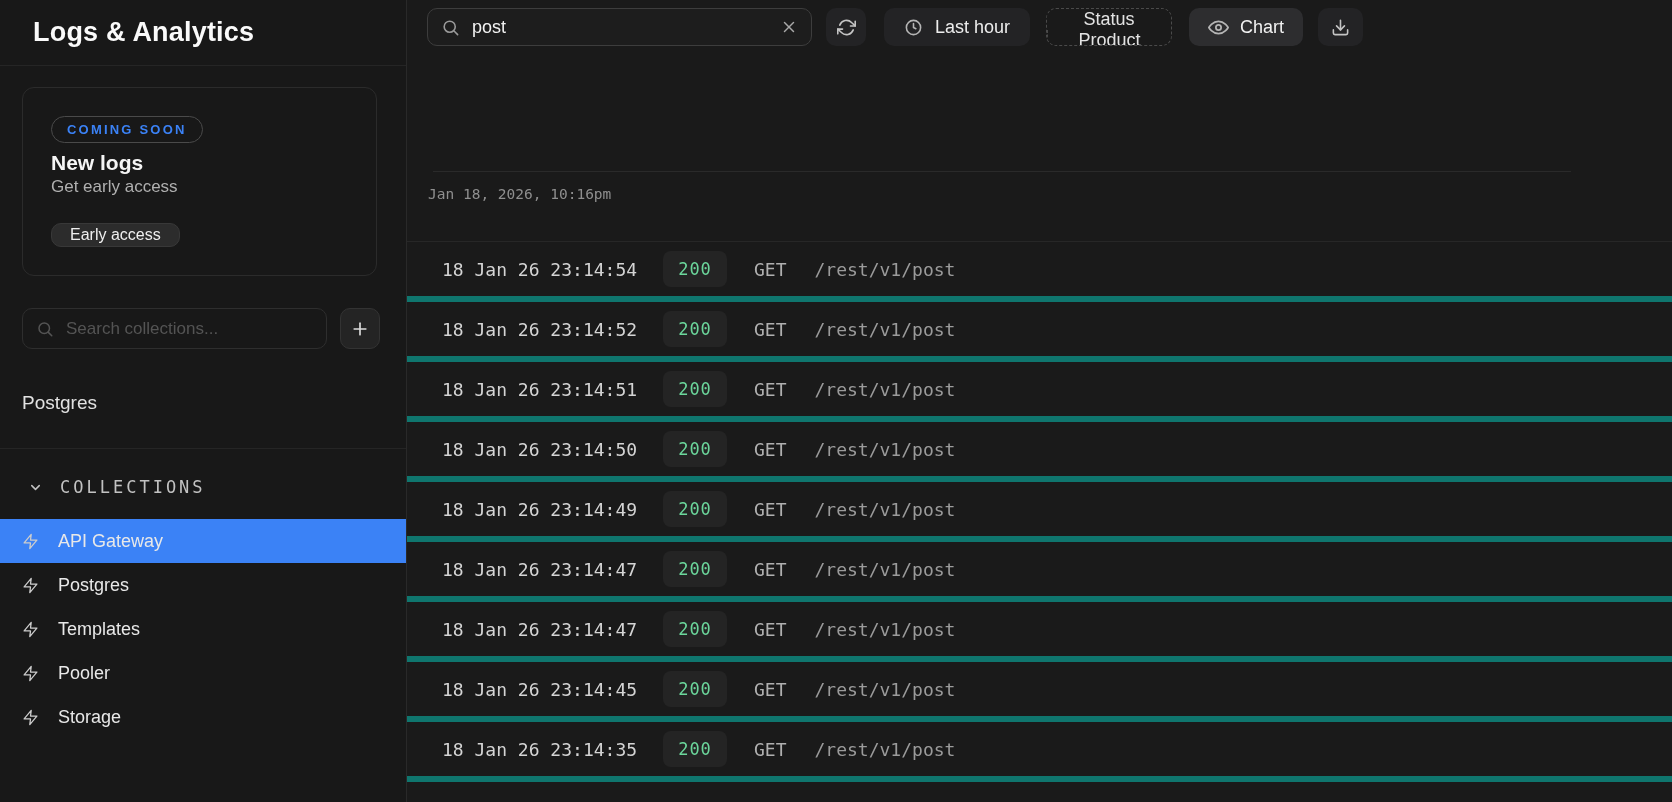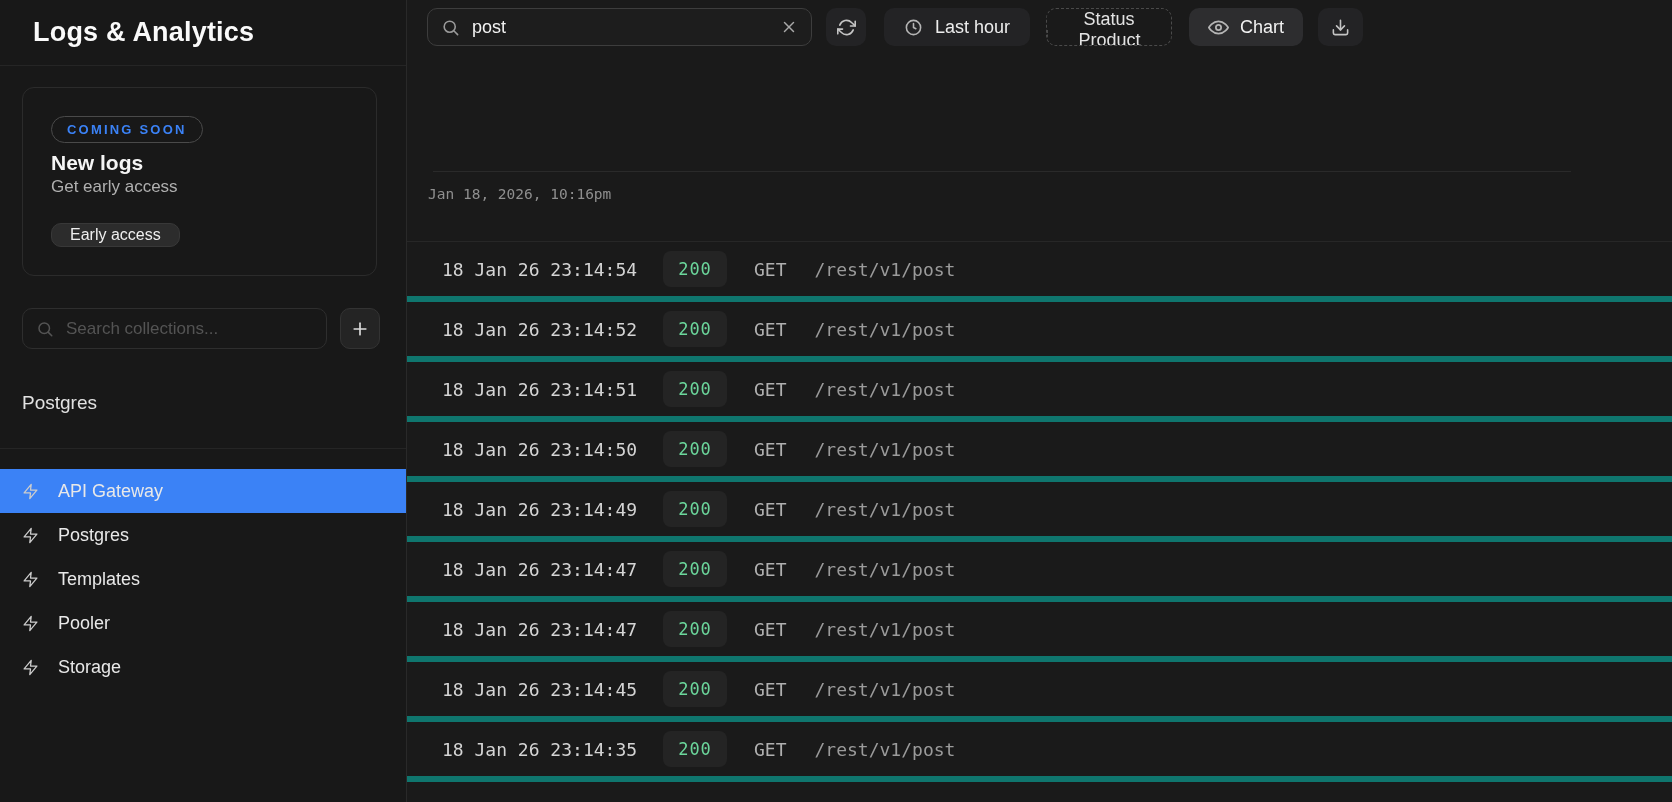--- a/index.html
+++ b/index.html
@@ -178,20 +178,28 @@
               <line x1="12" y1="5" x2="12" y2="19"></line>
               <line x1="5" y1="12" x2="19" y2="12"></line>
             </svg>
         </span>
       </button>
     </div>
 
     <div class="templates">Postgres</div>
     <div class="sb-divider"></div>
 
+    <div class="collections-header">
+      <span>
+        <svg width="15" height="15" viewBox="0 0 24 24" fill="none" stroke="currentColor" stroke-width="2.4" stroke-linecap="round" stroke-linejoin="round">
+            <polyline points="6 9 12 15 18 9"></polyline>
+          </svg>
+      </span>
+      <span>COLLECTIONS</span>
+    </div>
 
     <div class="collections-list" id="collections-list">
         <div class="collection-item active">
     <span class="zap">
       <svg width="17" height="17" viewBox="0 0 24 24" fill="none" stroke="currentColor" stroke-width="1.8" stroke-linecap="round" stroke-linejoin="round">
               <polygon points="13 2 3 14 12 14 11 22 21 10 12 10 13 2"></polygon>
             </svg>
     </span>
     <span>API Gateway</span>
   </div>

